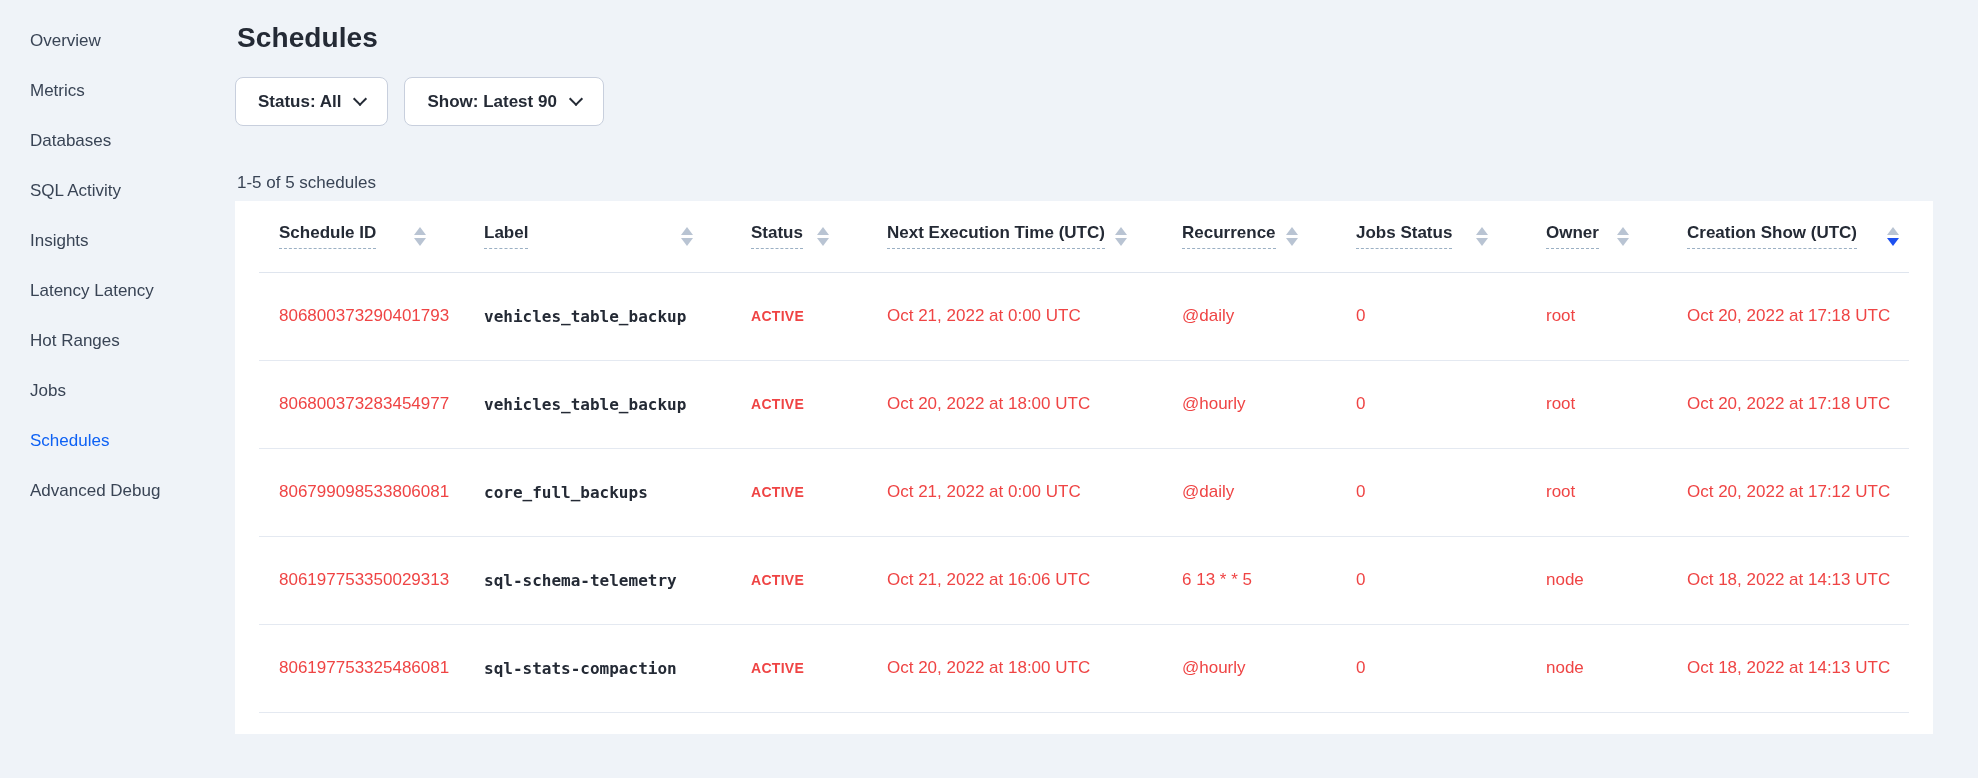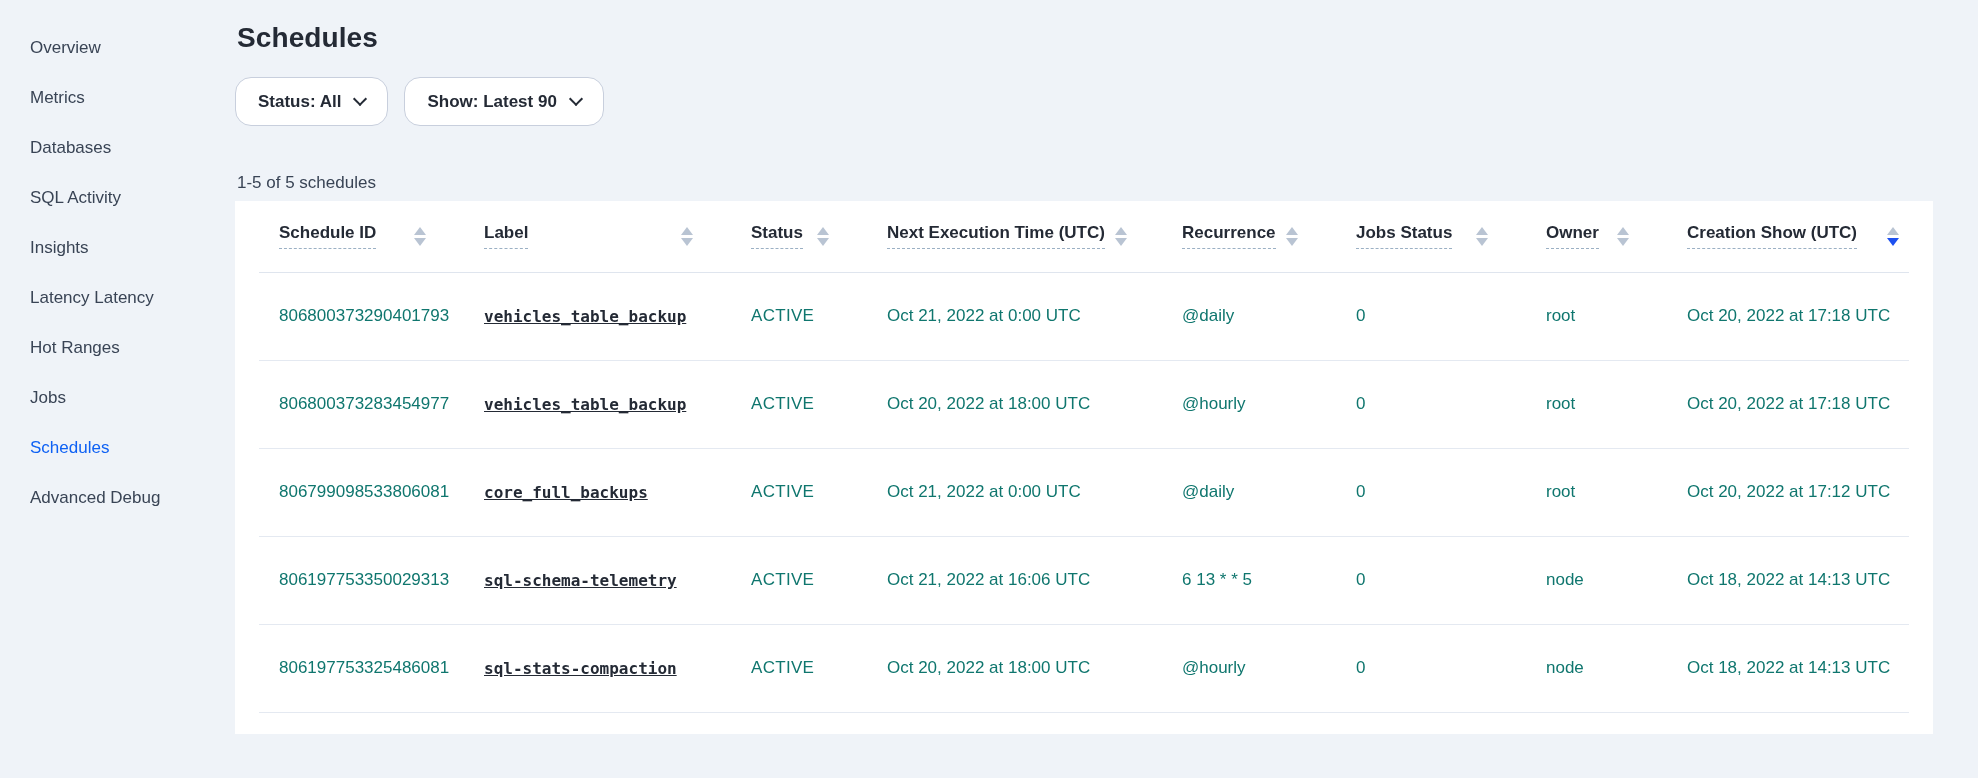--- a/index.html
+++ b/index.html
@@ -8,21 +8,21 @@
     width: 1978px; height: 778px;
     background: #eff3f8;
     font-family: "Liberation Sans", "DejaVu Sans", sans-serif;
     overflow: hidden;
   }
 
   
   .sidebar {
     position: absolute; left: 0; top: 0;
     width: 235px; height: 778px;
-    padding-top: 23px;
+    padding-top: 16px;
   }
   .sidebar-item {
     height: 50px;
     display: flex; align-items: center;
     padding-left: 30px;
     font-size: 17px;
     color: #394455;
     cursor: pointer;
     white-space: nowrap;
   }
@@ -42,21 +42,21 @@
   }
   .filters {
     margin-top: 23px;
     display: flex;
     gap: 16px;
   }
   .dropdown {
     height: 49px;
     background: #ffffff;
     border: 1px solid #c8cfdd;
-    border-radius: 16px;
+    border-radius: 8px;
     display: flex; align-items: center;
     padding: 0 22px;
     font-size: 17px;
     font-weight: 700;
     color: #242a35;
     gap: 14px;
     cursor: pointer;
   }
   .chevron {
     width: 10px; height: 10px;
@@ -117,33 +117,32 @@
   .tri { width: 0; height: 0; border-left: 6px solid transparent; border-right: 6px solid transparent; }
   .tri.up   { border-bottom: 8px solid #b9c4d3; margin-bottom: 3px; }
   .tri.down { border-top:    8px solid #b9c4d3; }
   th.sorted-desc .tri.down { border-top-color: #1d50f0; }
 
   td {
     height: 88px;
     vertical-align: middle;
     border-bottom: 1px solid #e4e9f1;
     font-size: 17px;
-    color: #0f766e;
+    color: #ef4444;
     padding: 0 10px 0 20px;
     white-space: nowrap;
     overflow: hidden;
   }
   td.cell-label {
     font-family: "DejaVu Sans Mono", "Liberation Mono", monospace;
     font-weight: 700;
     font-size: 16px;
     color: #242a35;
-    text-decoration: underline;
-  }
-  td.cell-status { font-size: 17px; letter-spacing: 0.3px; }
+  }
+  td.cell-status { font-size: 14px; letter-spacing: 0.3px; font-weight: bold; }
 </style>
 </head>
 <body>
 
 <nav class="sidebar">
   <div class="sidebar-item">
     <span>Overview</span>
   </div>
 
   <div class="sidebar-item">

